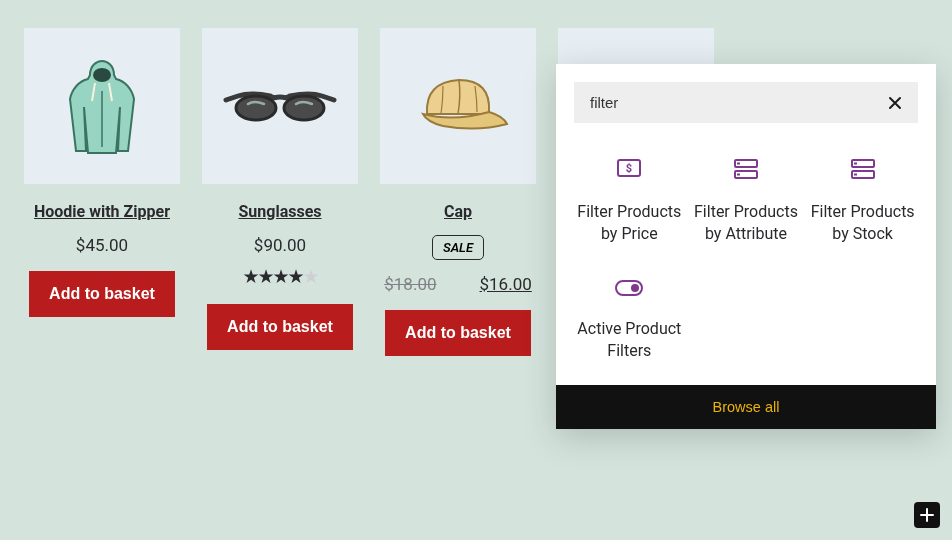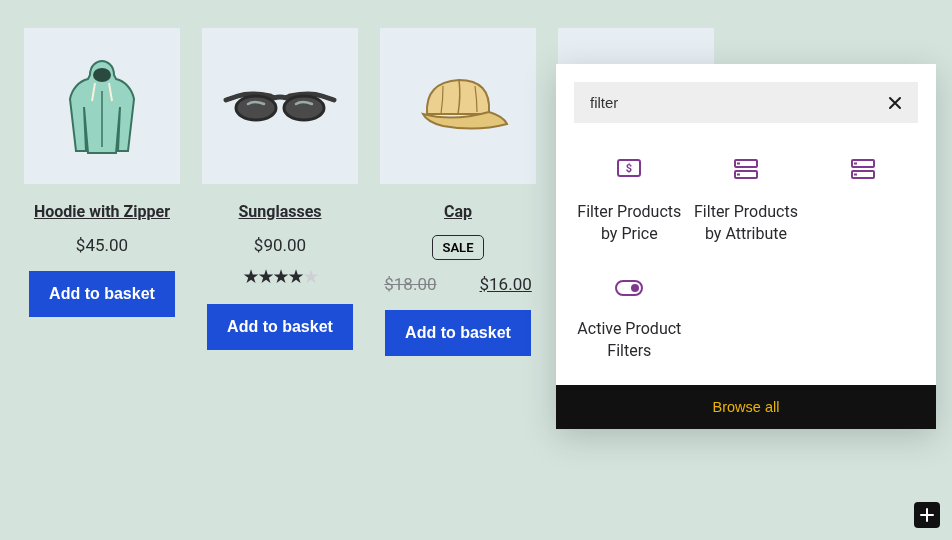--- a/index.html
+++ b/index.html
@@ -44,20 +44,21 @@
       margin-top: 14px;
       text-align: right;
     }
     .sale-badge {
       border: 1.5px solid #2a2a2e;
       border-radius: 5px;
       padding: 4px 10px;
       font-size: 13px;
       font-weight: 600;
       margin-top: 14px;
+      font-style: italic;
     }
     .price-sale-wrap {
       margin-top: 14px;
       font-size: 17px;
       display: flex;
       gap: 2px;
     }
     .price-old {
       color: #828286;
       text-decoration: line-through;
@@ -69,21 +70,21 @@
     }
     .stars {
       display: flex;
       margin-top: 10px;
       font-size: 19px;
       letter-spacing: -2px;
     }
     .star-filled { color: #2a2a2e; }
     .star-empty { color: #cfd0d4; }
     .add-btn {
-      background: #1d4ed8;
+      background: #b91c1c;
       color: #fff;
       font-size: 16px;
       font-weight: 600;
       border: none;
       padding: 14px 20px;
       margin-top: 16px;
       cursor: pointer;
     }
     .placeholder-block {
       width: 156px;
@@ -272,20 +273,21 @@
     </div>
     <div class="block-item">
       <span class="block-icon">
         <svg width="24" height="20" viewBox="0 0 24 20">
             <rect x="1" y="1" width="22" height="7" rx="1" fill="none" stroke="currentColor" stroke-width="2"></rect>
             <rect x="1" y="12" width="22" height="7" rx="1" fill="none" stroke="currentColor" stroke-width="2"></rect>
             <rect x="3" y="3.5" width="3" height="2" fill="currentColor"></rect>
             <rect x="3" y="14.5" width="3" height="2" fill="currentColor"></rect>
           </svg>
       </span>
+      <span class="block-label">Filter Products by Stock</span>
     </div>
     <div class="block-item">
       <span class="block-icon">
         <svg width="28" height="16" viewBox="0 0 28 16">
             <rect x="1" y="1" width="26" height="14" rx="7" fill="none" stroke="currentColor" stroke-width="2"></rect>
             <circle cx="20" cy="8" r="4" fill="currentColor"></circle>
           </svg>
       </span>
       <span class="block-label">Active Product Filters</span>
     </div>

